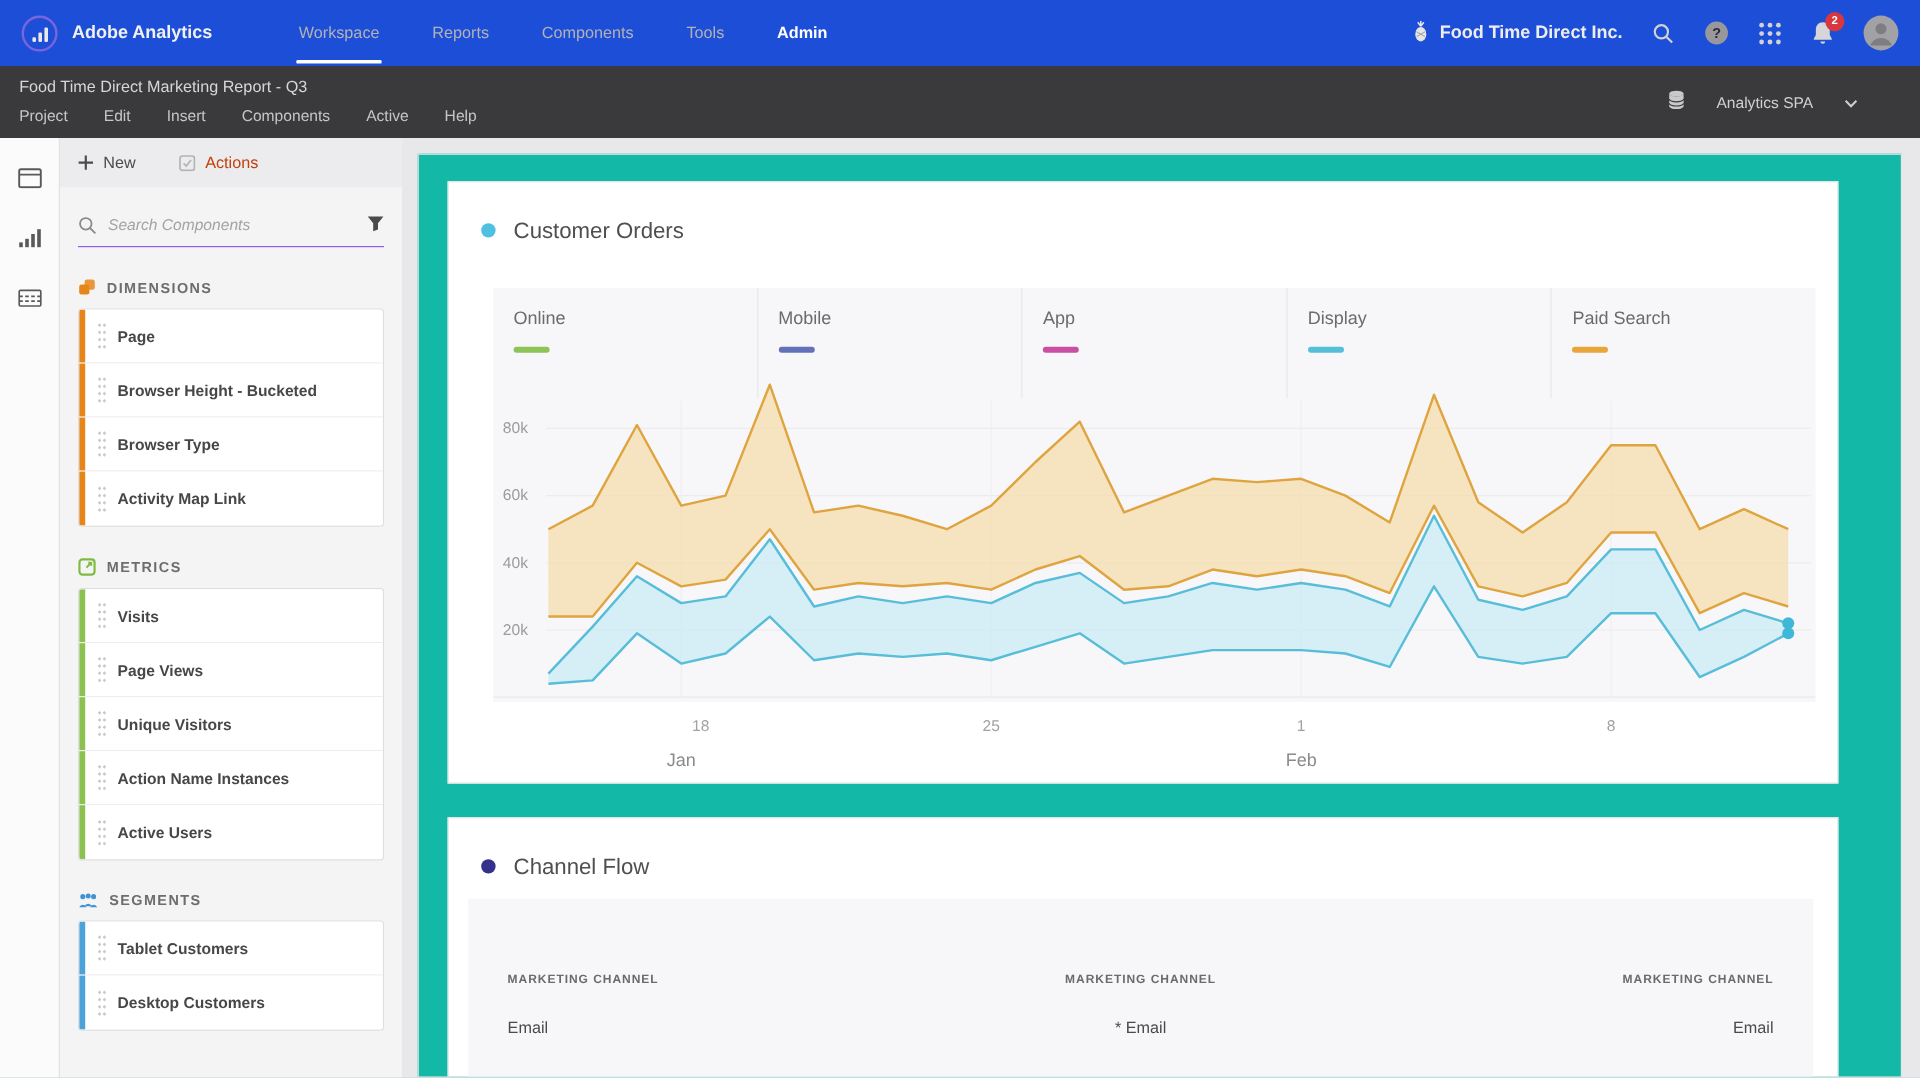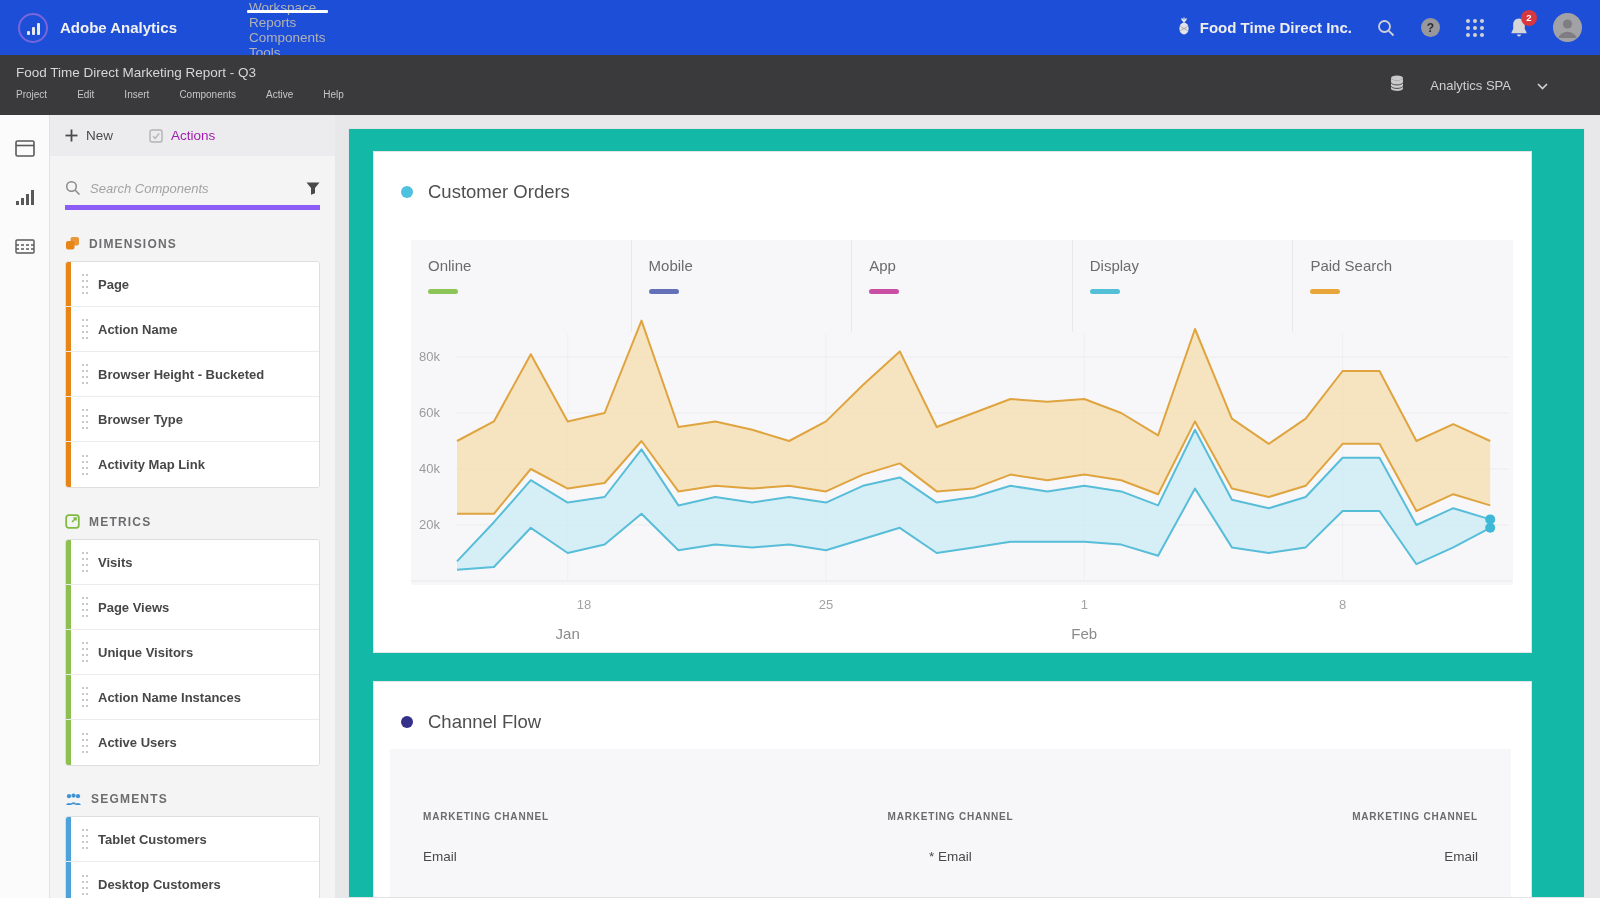--- a/index.html
+++ b/index.html
@@ -5,55 +5,55 @@
   * { margin:0; padding:0; box-sizing:border-box; }
   html,body { width:1600px; height:898px; overflow:hidden; background:#e8e8ea;
               font-family:"Liberation Sans", sans-serif; }
 
   
   .topbar { height:55px; background:#1d4ed8; display:flex; align-items:center; padding:0 18px; }
   .logo { width:30px; height:30px; border-radius:50%; border:2px solid #7a66da; display:flex;
           align-items:flex-end; justify-content:center; gap:2px; padding-bottom:6px; flex-shrink:0; }
   .logo i { display:block; width:3px; background:#e9e9ec; border-radius:1px; }
   .brand { color:#f1f1f1; font-size:15px; font-weight:bold; margin-left:12px; }
-  .mainnav { display:flex; height:55px; margin-left:50px;flex-direction:column; }
+  .mainnav { display:flex; height:55px; margin-left:50px; }
   .nav-item { display:flex; align-items:center; padding:0 22px; font-size:13.5px; color:#b2b2b4;
               position:relative; cursor:pointer; }
   .nav-item.active::after { content:''; position:absolute; left:20px; right:20px; bottom:2px;
               height:3px; background:#fff; border-radius:1px; }
   .nav-item.bright { color:#ffffff; font-weight:bold; }
   .top-right { margin-left:auto; display:flex; align-items:center; gap:24px; }
   .company { display:flex; align-items:center; gap:8px; color:#ededee; font-size:15px; font-weight:bold; }
   .tb-icon { position:relative; display:flex; align-items:center; justify-content:center; cursor:pointer; }
   .badge { position:absolute; top:-7px; right:-8px; min-width:16px; height:16px; border-radius:8px;
            background:#d7373f; color:#fff; font-size:9.5px; font-weight:bold; line-height:16px;
            text-align:center; padding:0 3px; }
   .avatar { width:29px; height:29px; border-radius:50%; background:#a2a2a6; overflow:hidden;
             display:flex; align-items:center; justify-content:center; }
 
   
   .subbar { height:60px; background:#3a3a3c; padding:10px 16px 0; position:relative; }
   .proj-title { font-size:13.5px; color:#d6d6d6; }
   .menubar { display:flex; gap:30px; margin-top:9px; }
-  .menu-item { font-size:10px; color:#c6c6c8; cursor:pointer; }
+  .menu-item { font-size:13px; color:#c6c6c8; cursor:pointer; }
   .suite { position:absolute; right:52px; top:50%; transform:translateY(-50%); display:flex;
            align-items:center; gap:26px; color:#cfcfcf; font-size:13px; cursor:pointer;text-align:right; }
 
   
   .page-body { display:flex; height:783px; background:#e8e8ea; overflow:hidden; }
   .rail { width:50px; background:#fbfbfc; border-right:1px solid #e2e2e4; padding-top:25px;
           display:flex; flex-direction:column; align-items:center; gap:28px; flex-shrink:0; }
   .rail-btn { cursor:pointer; }
 
   .sidebar { width:285px; background:#f4f4f5; flex-shrink:0; overflow:hidden; }
   .sidebar-head { height:41px; background:#ececee; display:flex; align-items:center; padding:0 15px; gap:36px; }
   .btn-new { display:flex; align-items:center; gap:8px; font-size:13.5px; color:#4b4b4b; cursor:pointer; }
-  .btn-actions { display:flex; align-items:center; gap:8px; font-size:13.5px; color:#a21caf; cursor:pointer; }
-  .search-row { display:flex; align-items:center; gap:9px; margin:24px 15px 0; padding-bottom:9px;
-                border-bottom:5px solid #8b5cf6; }
+  .btn-actions { display:flex; align-items:center; gap:8px; font-size:13.5px; color:#c2410c; cursor:pointer; }
+  .search-row { display:flex; align-items:flex-start; gap:9px; margin:24px 15px 0; padding-bottom:9px;
+                border-bottom:1px solid #8b5cf6; }
   .search-input { flex:1; border:none; background:transparent; outline:none; font-style:italic;
                   font-size:13px; color:#555; font-family:"Liberation Sans",sans-serif; }
   .search-input::placeholder { color:#a3a3a5; }
   .section-head { display:flex; align-items:center; gap:9px; margin:26px 15px 10px; font-size:12px;
                   font-weight:bold; letter-spacing:1.2px; color:#6d6d6f; }
   .card { margin:0 15px; background:#fff; border:1px solid #dededf; border-radius:3px; overflow:hidden; }
   .comp-item { display:flex; align-items:center; height:45px; border-bottom:1px solid #ececee;
                background:#fff; cursor:grab; }
   .comp-item:last-of-type { border-bottom:none; }
   .comp-bar { width:5px; align-self:stretch; flex-shrink:0; }
@@ -253,25 +253,20 @@
       <span>DIMENSIONS</span>
     </div>
     <div class="card">
 
         <div class="comp-item idx0">
           <span class="comp-bar" style="background: rgb(230, 134, 25);"></span>
           <span class="grip"></span>
           <span class="comp-label">Page</span>
         </div>
 
-        <div class="comp-item idx1">
-          <span class="comp-bar" style="background: rgb(230, 134, 25);"></span>
-          <span class="grip"></span>
-          <span class="comp-label">Action Name</span>
-        </div>
 
         <div class="comp-item idx2">
           <span class="comp-bar" style="background: rgb(230, 134, 25);"></span>
           <span class="grip"></span>
           <span class="comp-label">Browser Height - Bucketed</span>
         </div>
 
         <div class="comp-item idx3">
           <span class="comp-bar" style="background: rgb(230, 134, 25);"></span>
           <span class="grip"></span>

